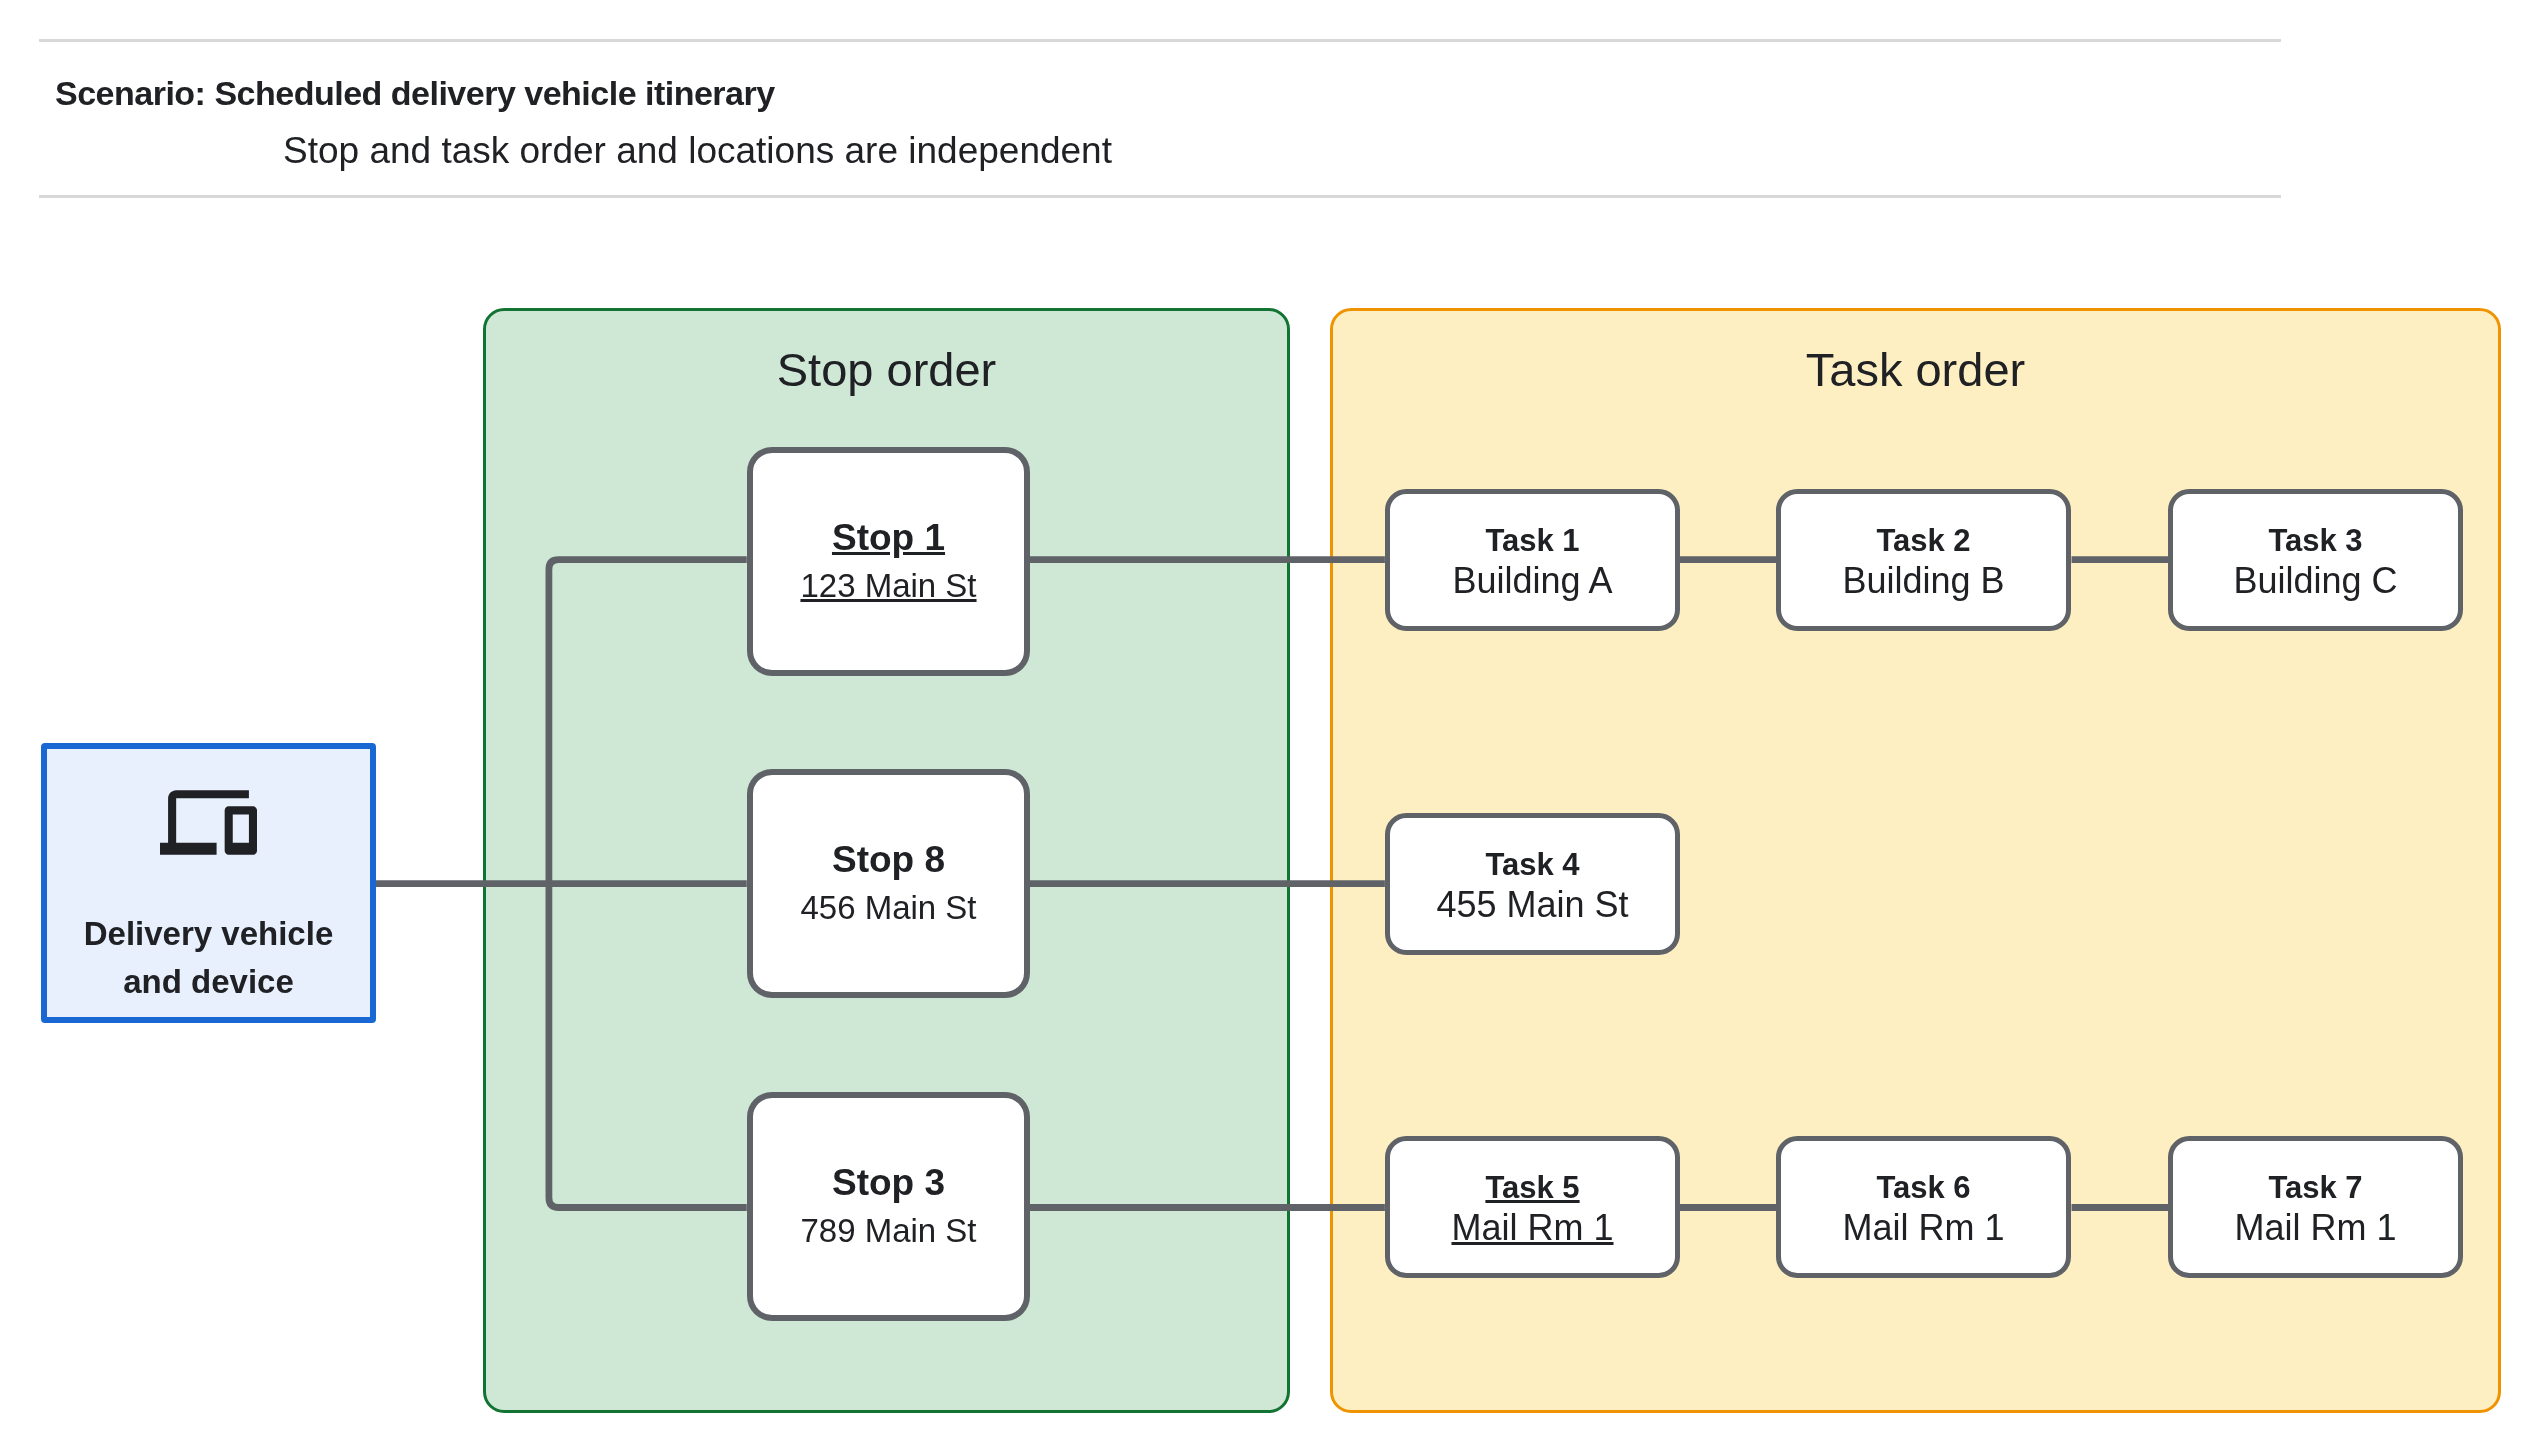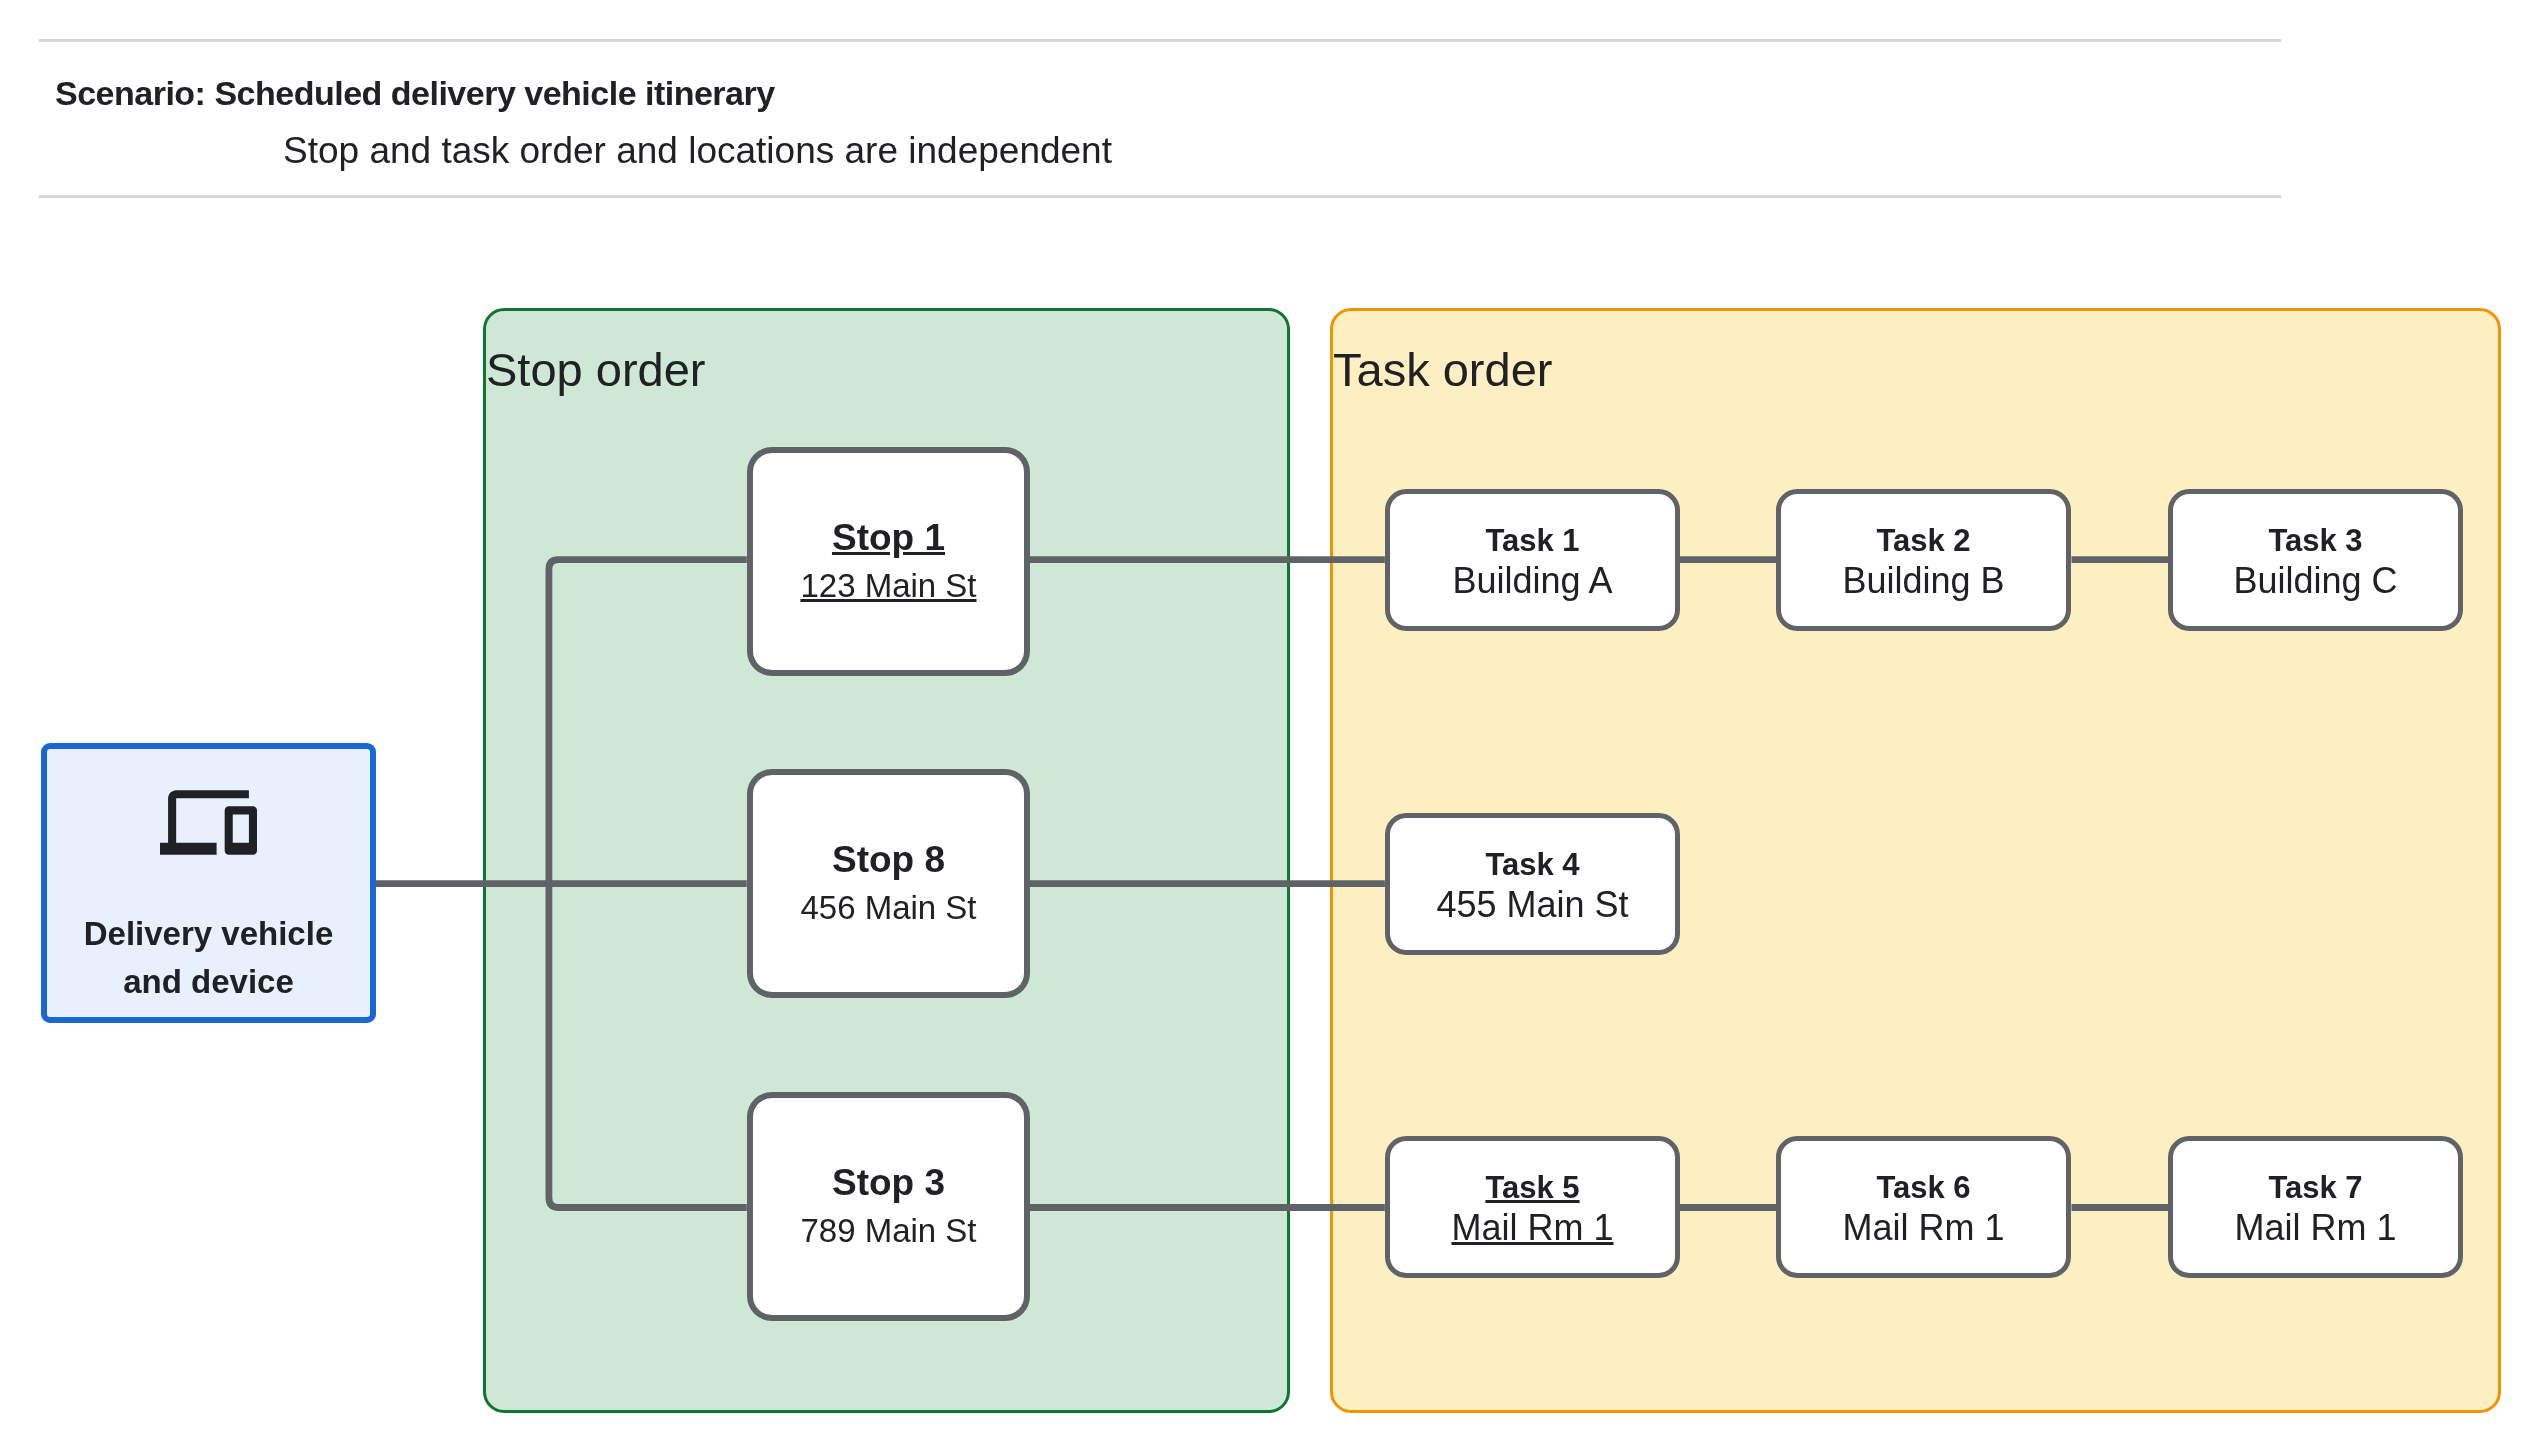--- a/index.html
+++ b/index.html
@@ -34,33 +34,33 @@
     background:var(--stop-panel-fill,#CFE8D6);
     border:3.9px solid var(--stop-panel-border,#137333);
   }
   #panel-task{
     left:1330px;width:1171px;
     background:var(--task-panel-fill,#FEEFC3);
     border:3.9px solid var(--task-panel-border,#F09300);
   }
   .panel-title{
     position:absolute;top:31px;left:0;width:100%;
-    font-size:47px;font-weight:normal;
+    text-align:center;font-size:47px;font-weight:normal;
   }
 
   
   #connector-layer{position:absolute;left:0;top:0;z-index:2;}
   .conn{stroke:var(--connector,#5F6368);stroke-width:7;fill:none;}
 
   
   #vehicle-box{
     position:absolute;left:41px;top:743px;width:335px;height:280px;
     background:var(--vehicle-fill,#E8F0FE);
     border:6.8px solid var(--vehicle-border,#1967D2);
-    border-radius:9px;box-sizing:border-box;
+    border-radius:4px;box-sizing:border-box;
     display:flex;flex-direction:column;align-items:center;
     z-index:3;
   }
   .devices-icon{width:97px;height:97px;margin-top:25px;color:var(--text,#202124);}
   .vehicle-label{
     margin-top:39px;text-align:center;
     font-size:33px;font-weight:bold;line-height:48px;
   }
 
   

